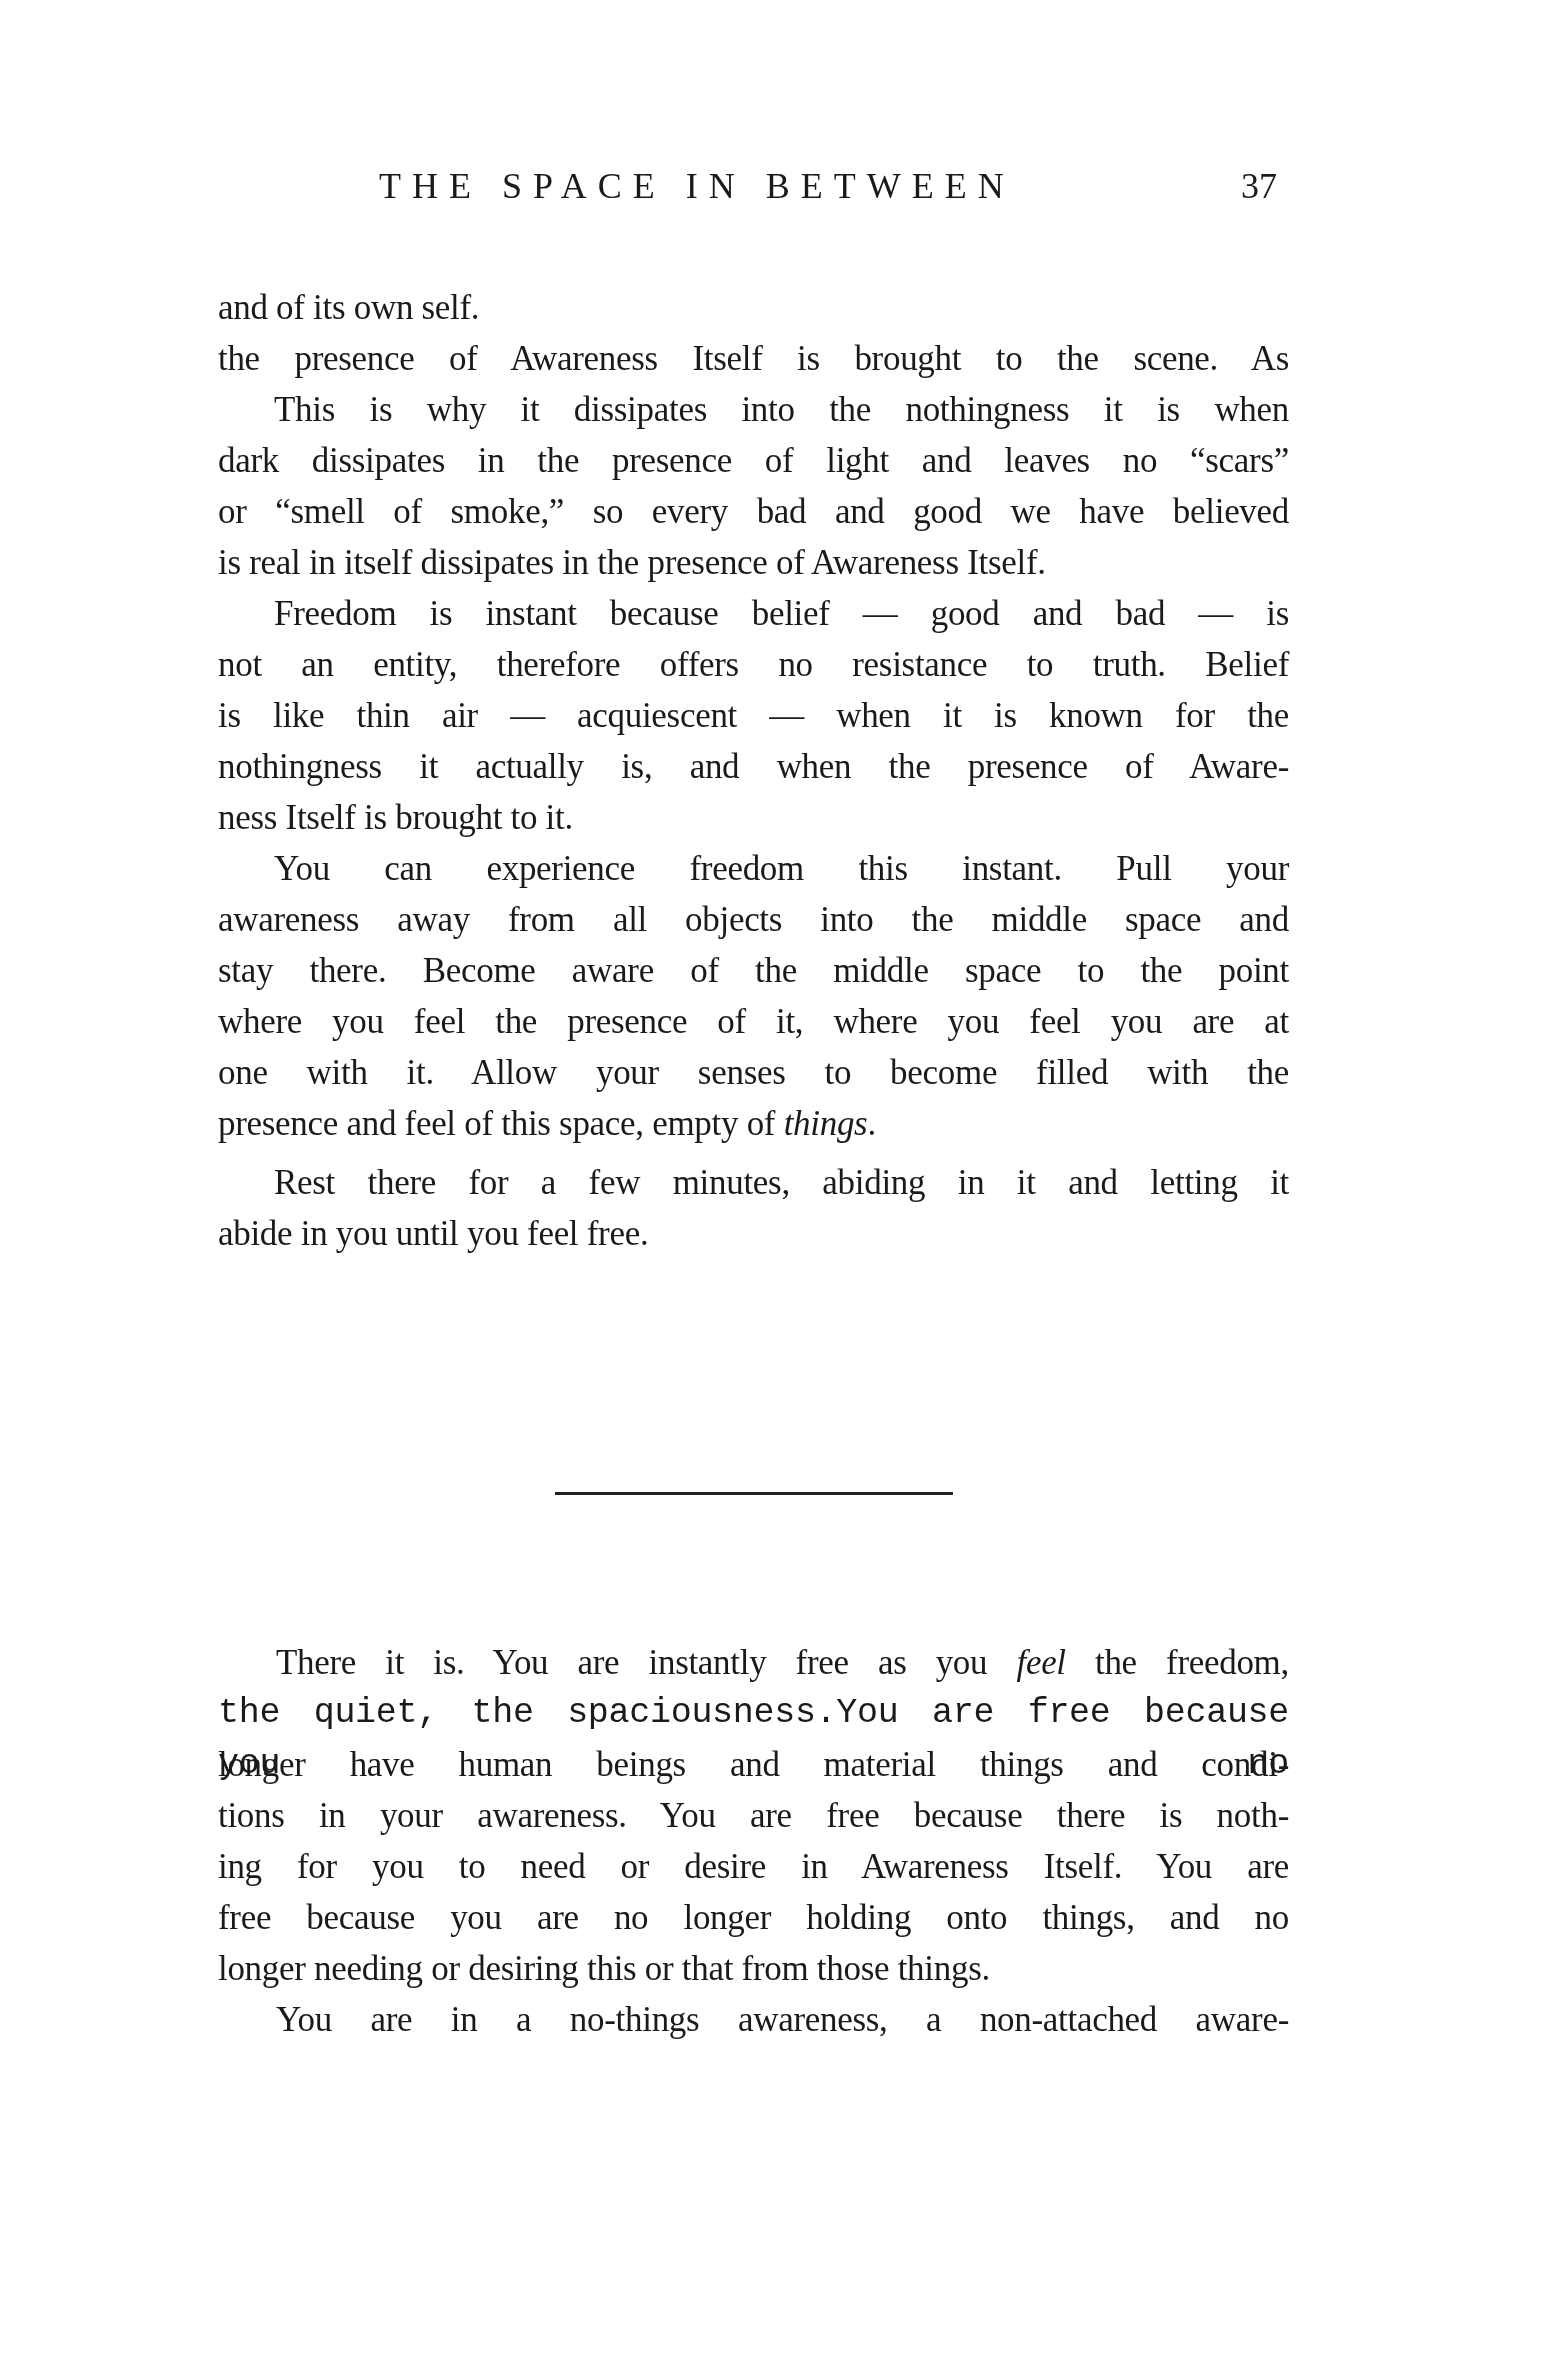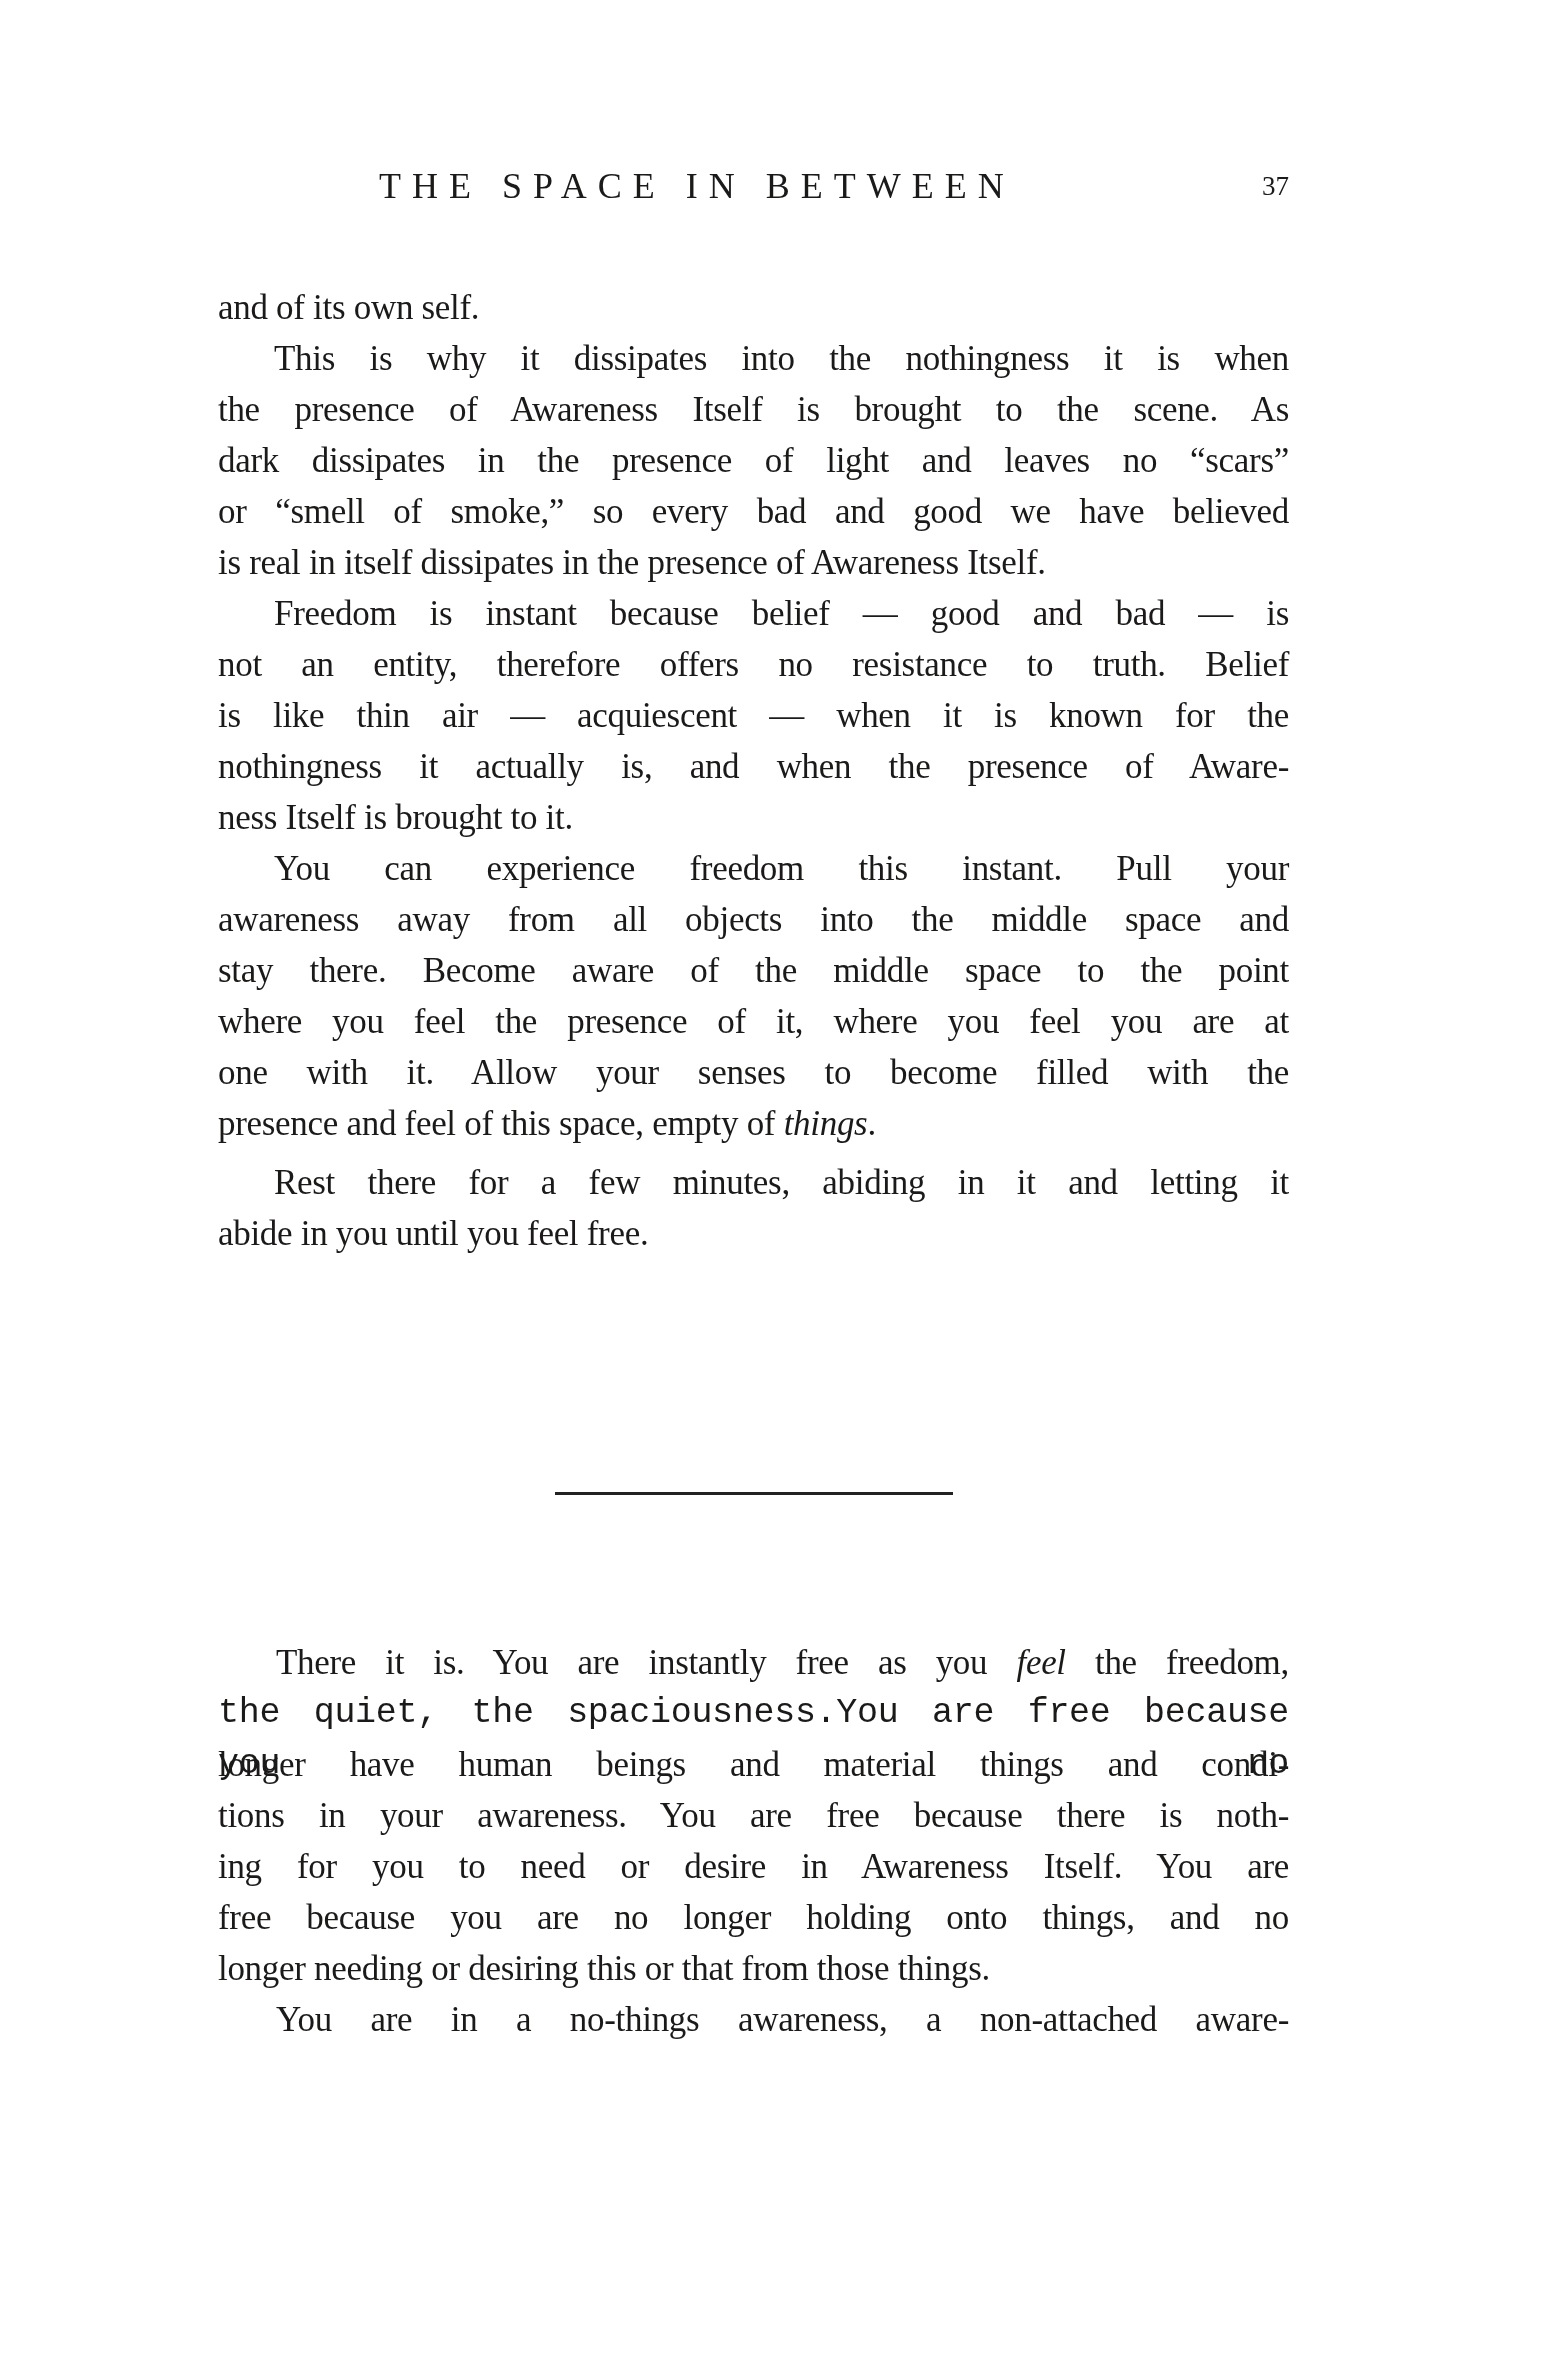--- a/index.html
+++ b/index.html
@@ -26,23 +26,23 @@
     position: absolute;
     left: 161px;
     top: 0;
     font-size: 36px;
     letter-spacing: 11px;
     line-height: 46px;
     white-space: nowrap;
   }
   .page-number {
     position: absolute;
-    right: 0;
+    right: 12px;
     top: 0;
-    font-size: 27px;
+    font-size: 36px;
     line-height: 46px;
   }
   .block {
     position: absolute;
     left: 218px;
     width: 1071px;
   }
   .block-1 { top: 282px; }
   .block-2 { top: 1637px; }
   .line {
@@ -80,22 +80,22 @@
 <div class="running-head">
   <span class="running-title">THE SPACE IN BETWEEN</span>
   <span class="page-number">37</span>
 </div>
 
 <div class="block block-1">
     <div class="paragraph">
       <span class="line last" style="white-space: normal;">and of its own self.</span>
     </div>
     <div class="paragraph">
+      <span class="line" style="white-space: normal;">the presence of Awareness Itself is brought to the scene. As</span>
       <span class="line indent" style="white-space: normal;">This is why it dissipates into the nothingness it is when</span>
-      <span class="line" style="white-space: normal;">the presence of Awareness Itself is brought to the scene. As</span>
       <span class="line" style="white-space: normal;">dark dissipates in the presence of light and leaves no “scars”</span>
       <span class="line" style="white-space: normal;">or “smell of smoke,” so every bad and good we have believed</span>
       <span class="line last" style="white-space: normal;">is real in itself dissipates in the presence of Awareness Itself.</span>
     </div>
     <div class="paragraph">
       <span class="line indent" style="white-space: normal;">Freedom is instant because belief — good and bad — is</span>
       <span class="line" style="white-space: normal;">not an entity, therefore offers no resistance to truth. Belief</span>
       <span class="line" style="white-space: normal;">is like thin air — acquiescent — when it is known for the</span>
       <span class="line" style="white-space: normal;">nothingness it actually is, and when the presence of Aware-</span>
       <span class="line last" style="white-space: normal;">ness Itself is brought to it.</span>

